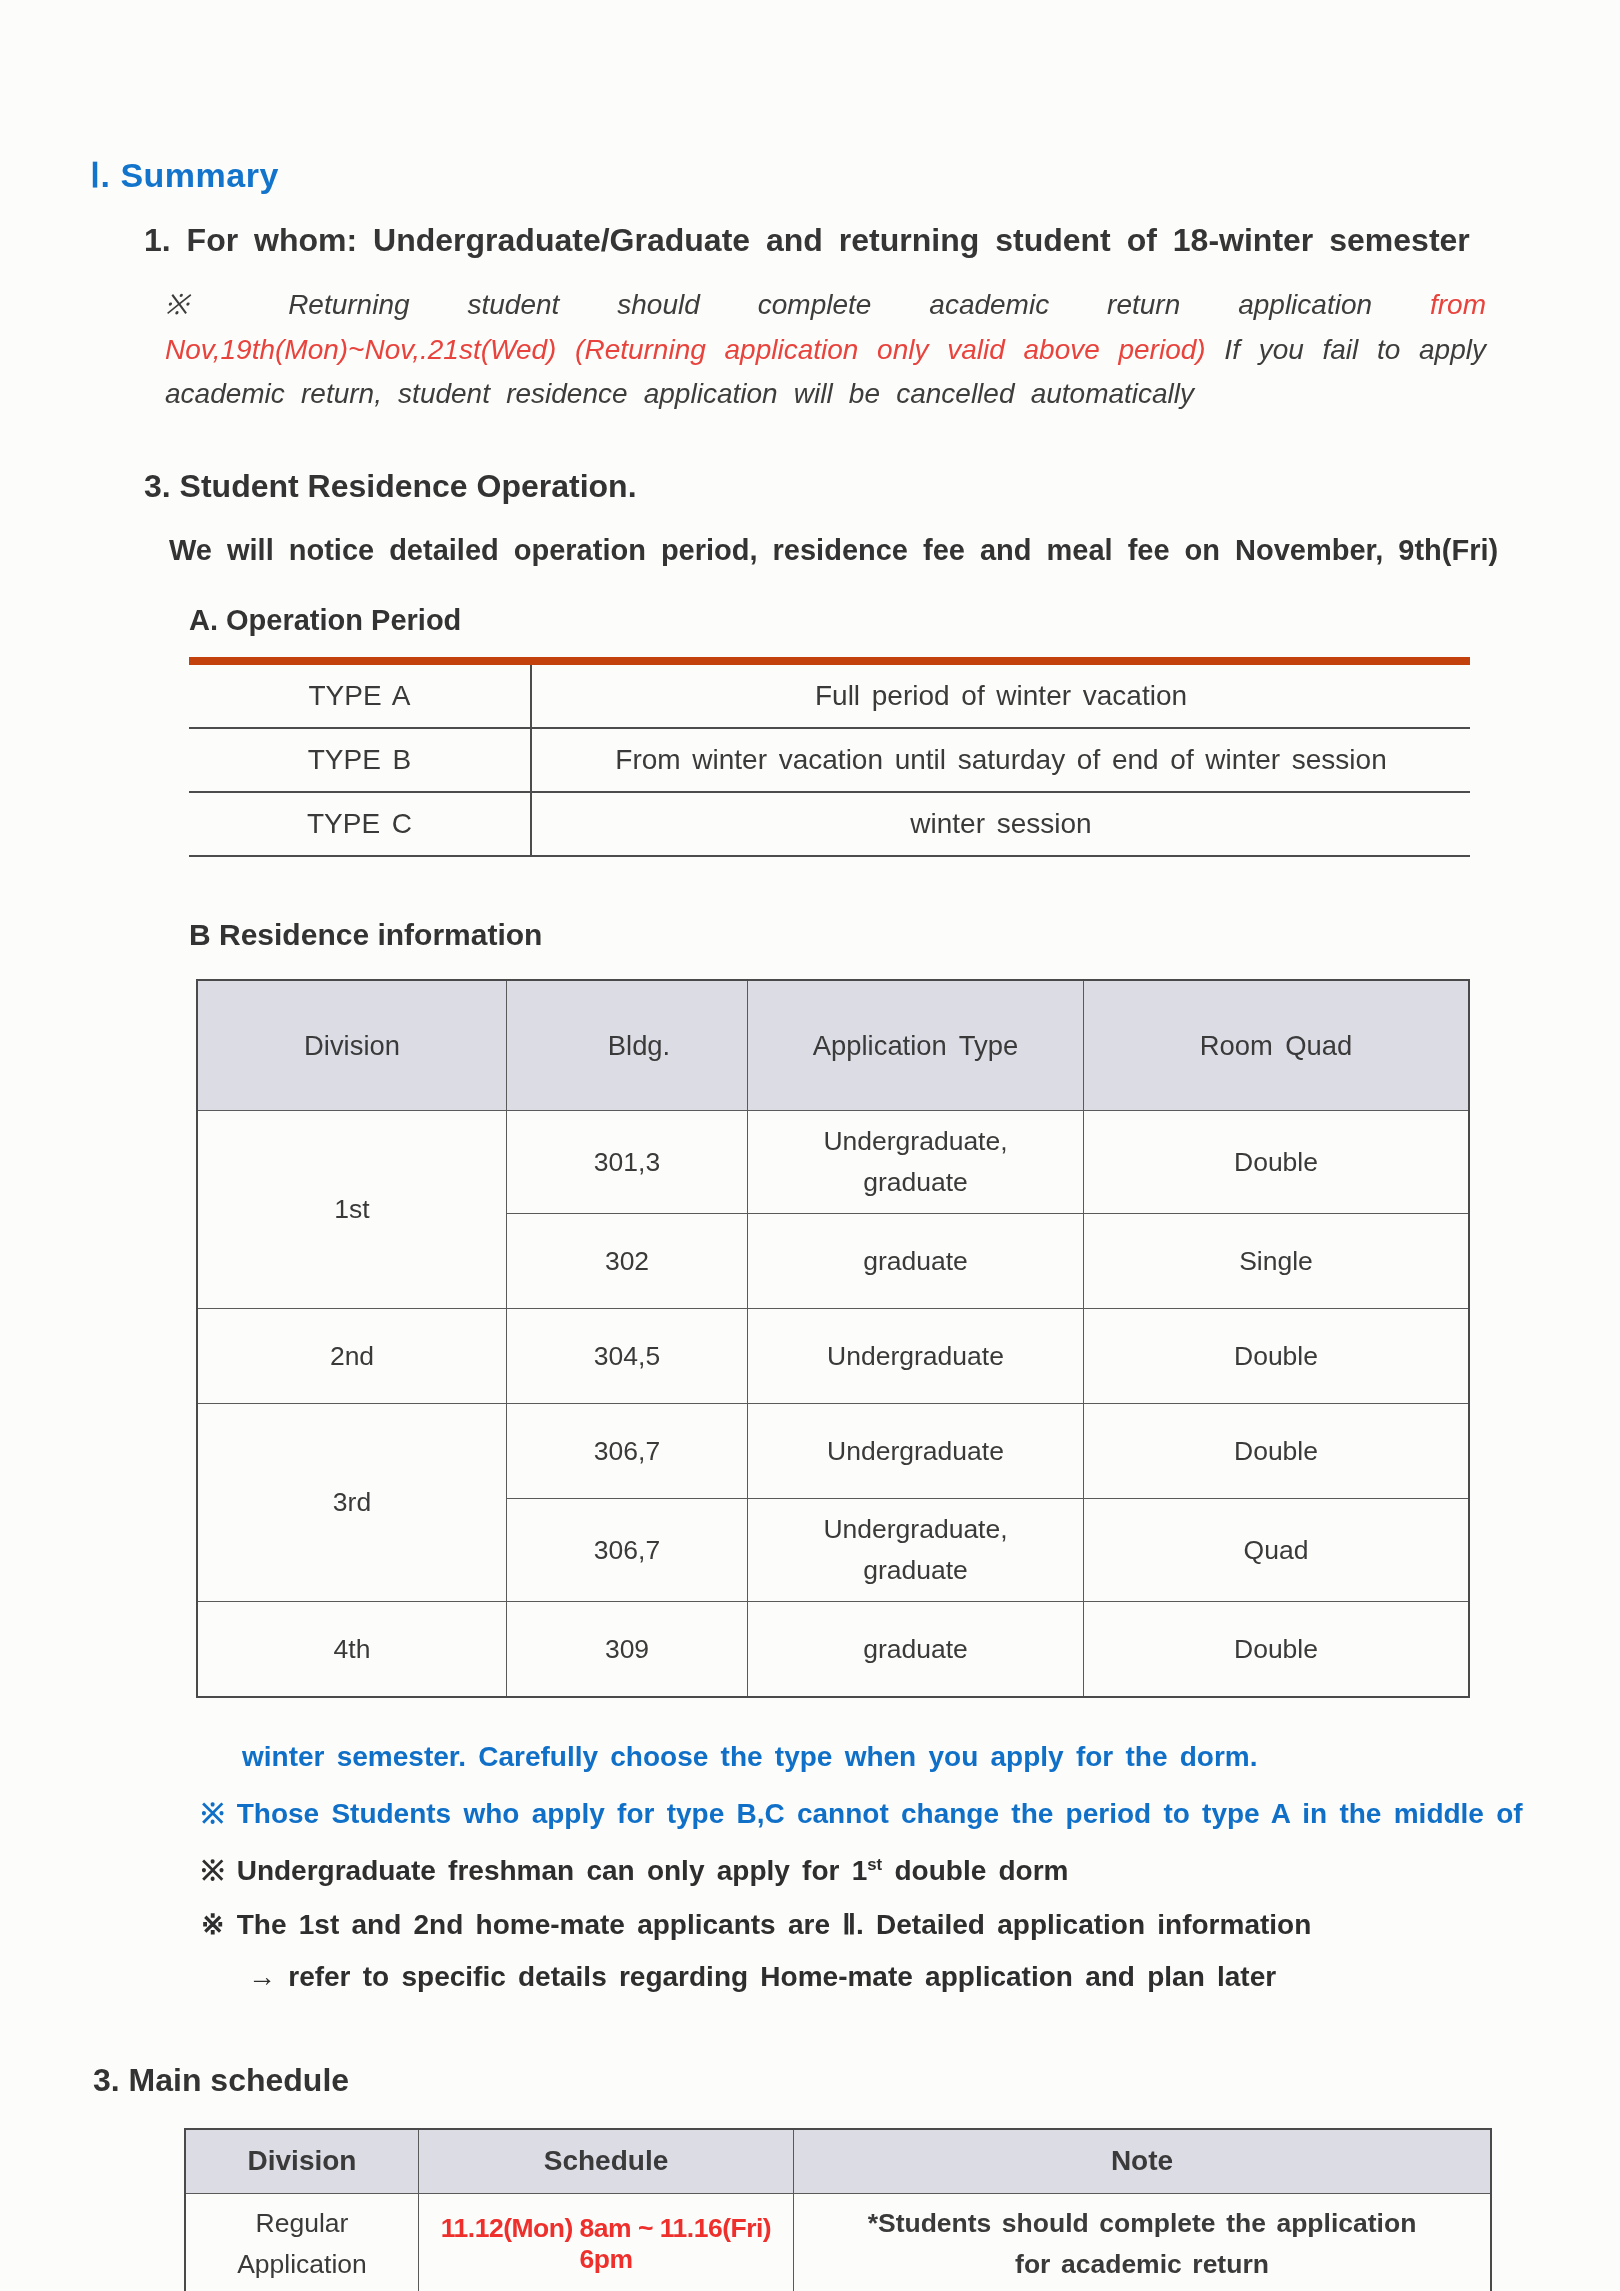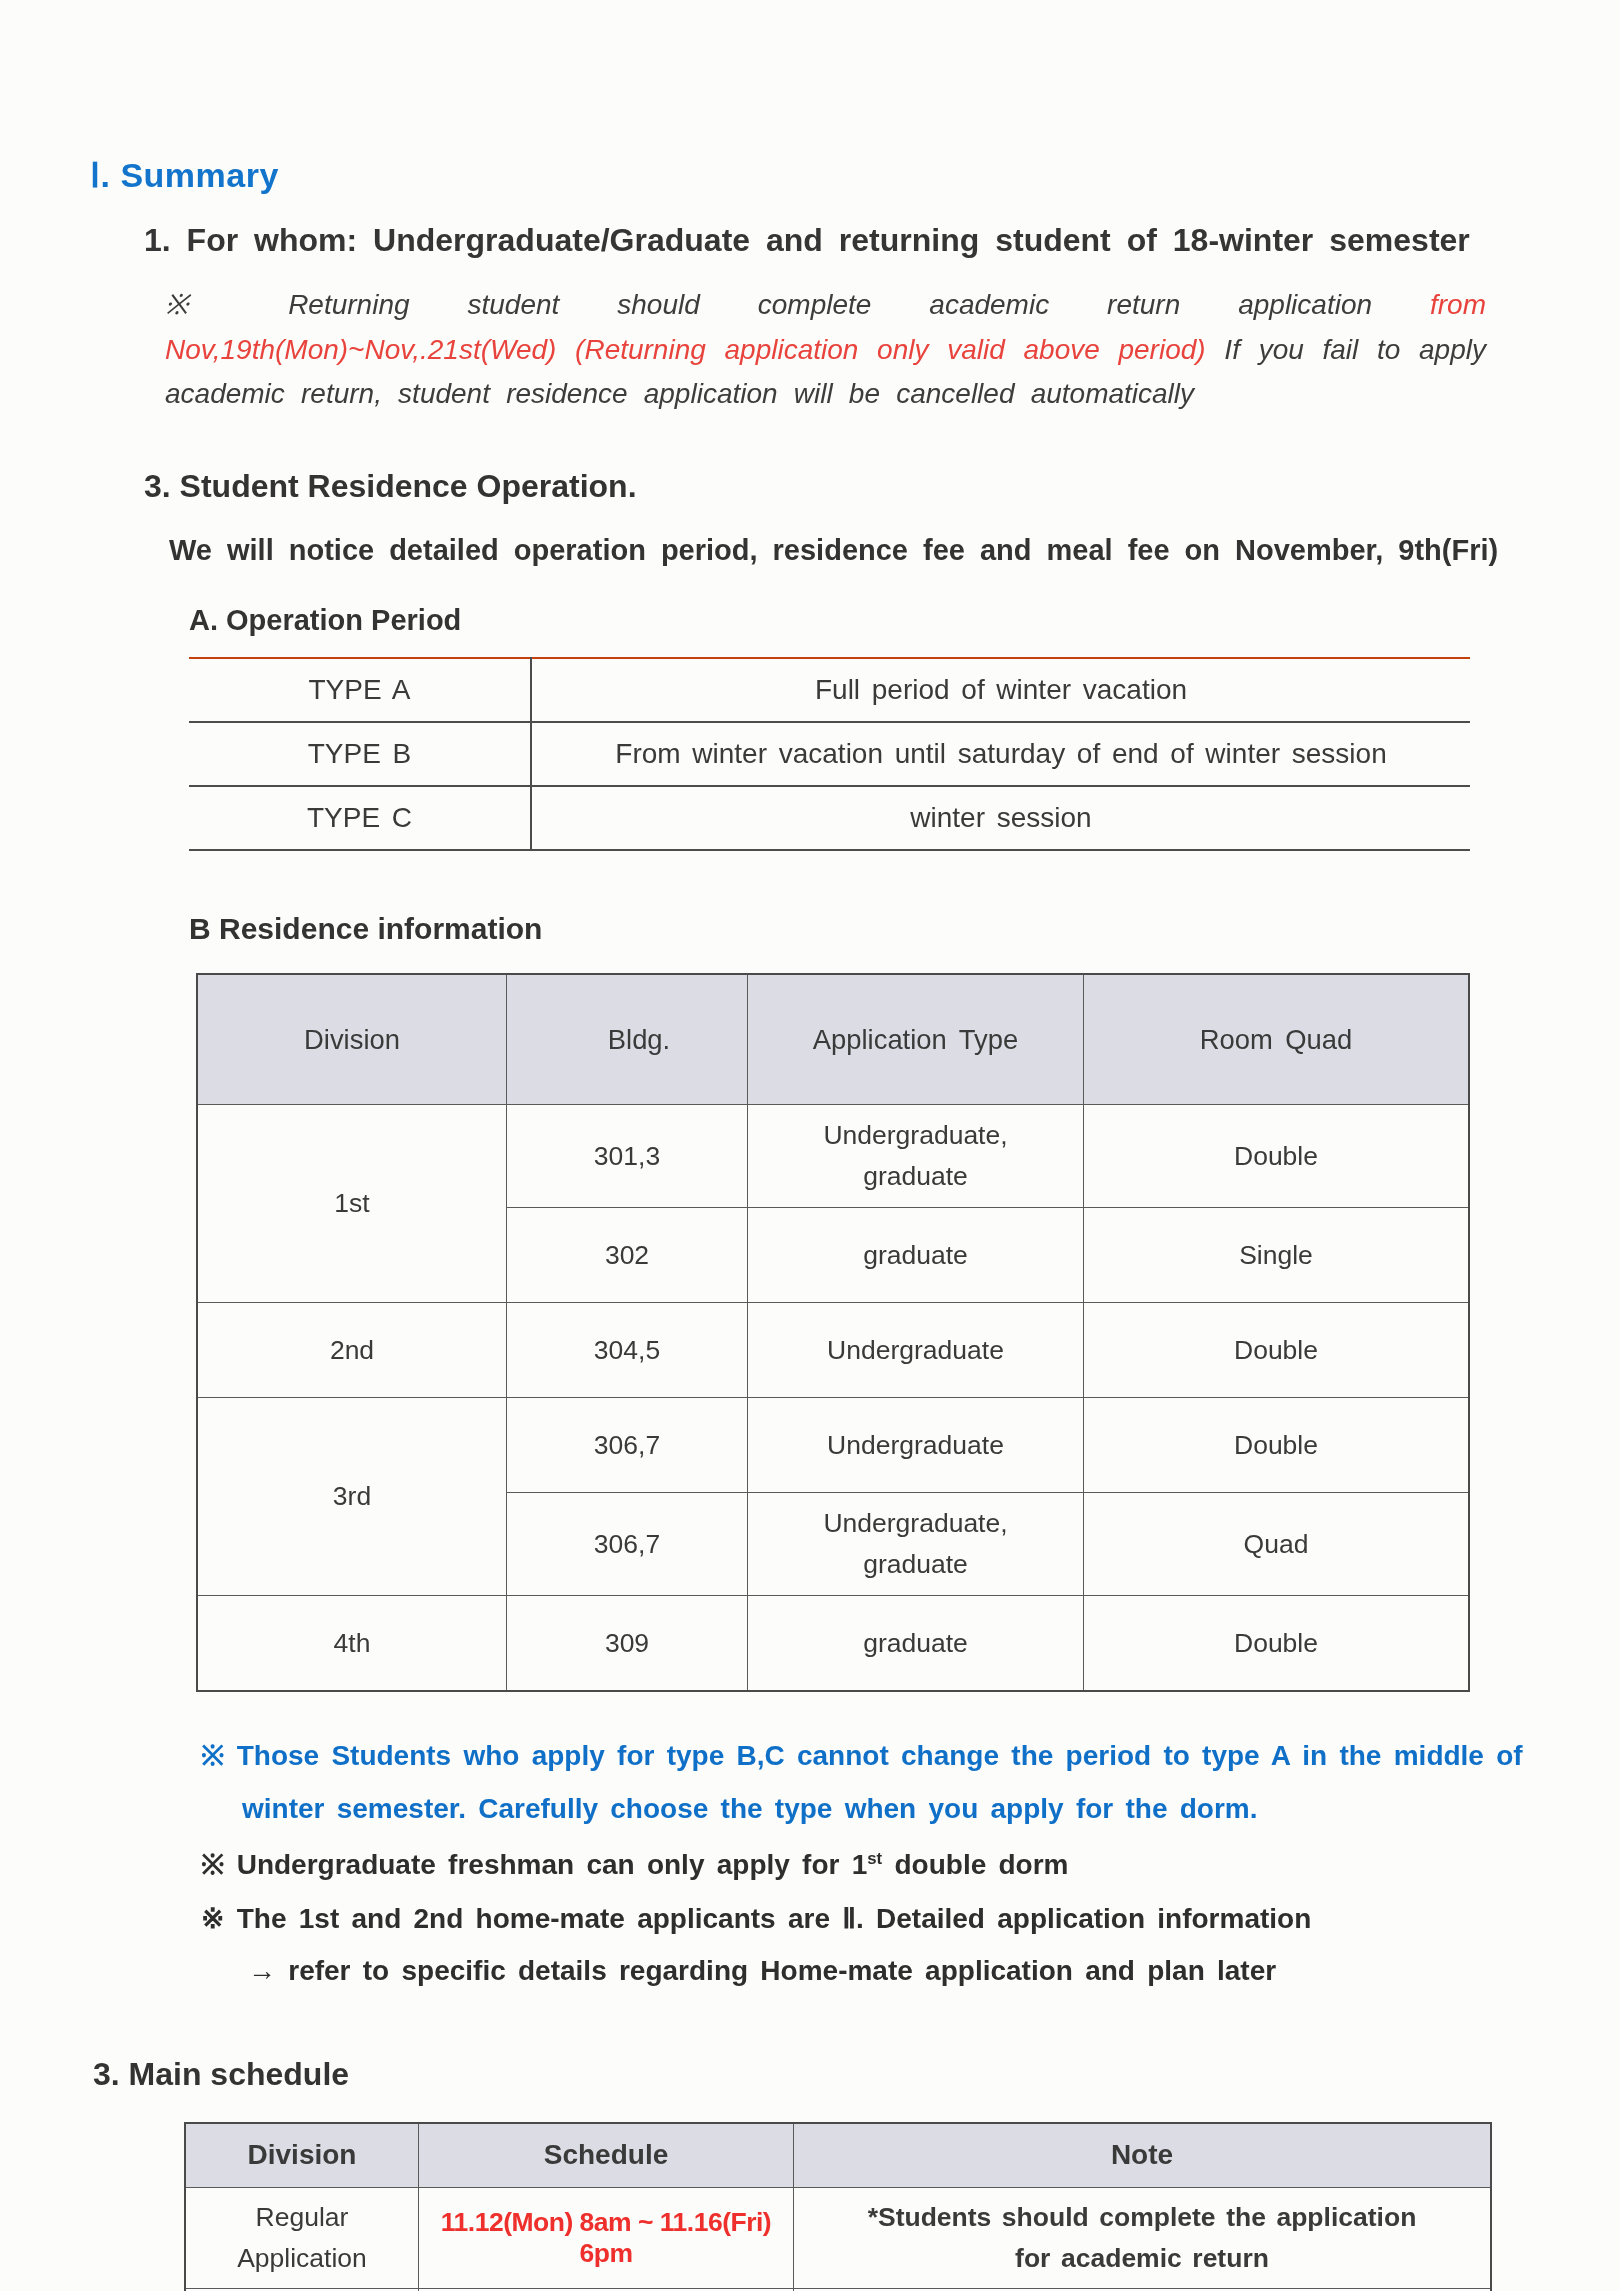--- a/index.html
+++ b/index.html
@@ -36,21 +36,21 @@
   table { border-collapse: collapse; }
 
   .table-a {
     margin: 19.6px 0 0 189px; width: 1281px;
     font-size: 28px; color: #3a3a3a; word-spacing: 0.14em;
   }
   .table-a td {
     border-bottom: 2px solid #4c4c4c;
     height: 60px; text-align: center; vertical-align: middle;
   }
-  .table-a tr:first-child td { border-top: 2px solid #c2410c; }
+  .table-a tr:first-child td { border-top: 8px solid #c2410c; }
   .table-a td.ta-type { width: 339px; border-right: 2px solid #4c4c4c; }
 
   .b-title { margin: 61px 0 0 189px; font-size: 30px; font-weight: 700; color: #333; }
 
   .table-b {
     margin: 27.4px 0 0 196px; width: 1274px;
     font-size: 26.5px; color: #3a3a3a; border: 2px solid #4a4a4a;
   }
   .table-b th, .table-b td {
     border: 1px solid #5a5a5a; text-align: center; vertical-align: middle;
@@ -166,22 +166,22 @@
       <tr>
         <td>4th</td>
         <td>309</td>
         <td>graduate</td>
         <td>Double</td>
       </tr>
     </tbody>
   </table>
 
   <div class="notes-block">
+    <div class="nline note-blue indent1">winter semester. Carefully choose the type when you apply for the dorm.</div>
     <div class="nline note-blue">※ Those Students who apply for type B,C cannot change the period to type A in the middle of</div>
-    <div class="nline note-blue indent1">winter semester. Carefully choose the type when you apply for the dorm.</div>
     <div class="nline"><span>※ Undergraduate freshman can only apply for 1</span><sup>st</sup> <span>double dorm</span></div>
     <div class="nline">※ The 1st and 2nd home-mate applicants are Ⅱ. Detailed application information</div>
     <div class="nline indent2">→ refer to specific details regarding Home-mate application and plan later</div>
   </div>
 
   <div class="sched-title">3. Main schedule</div>
 
   <table class="table-s">
     <thead>
       <tr>

